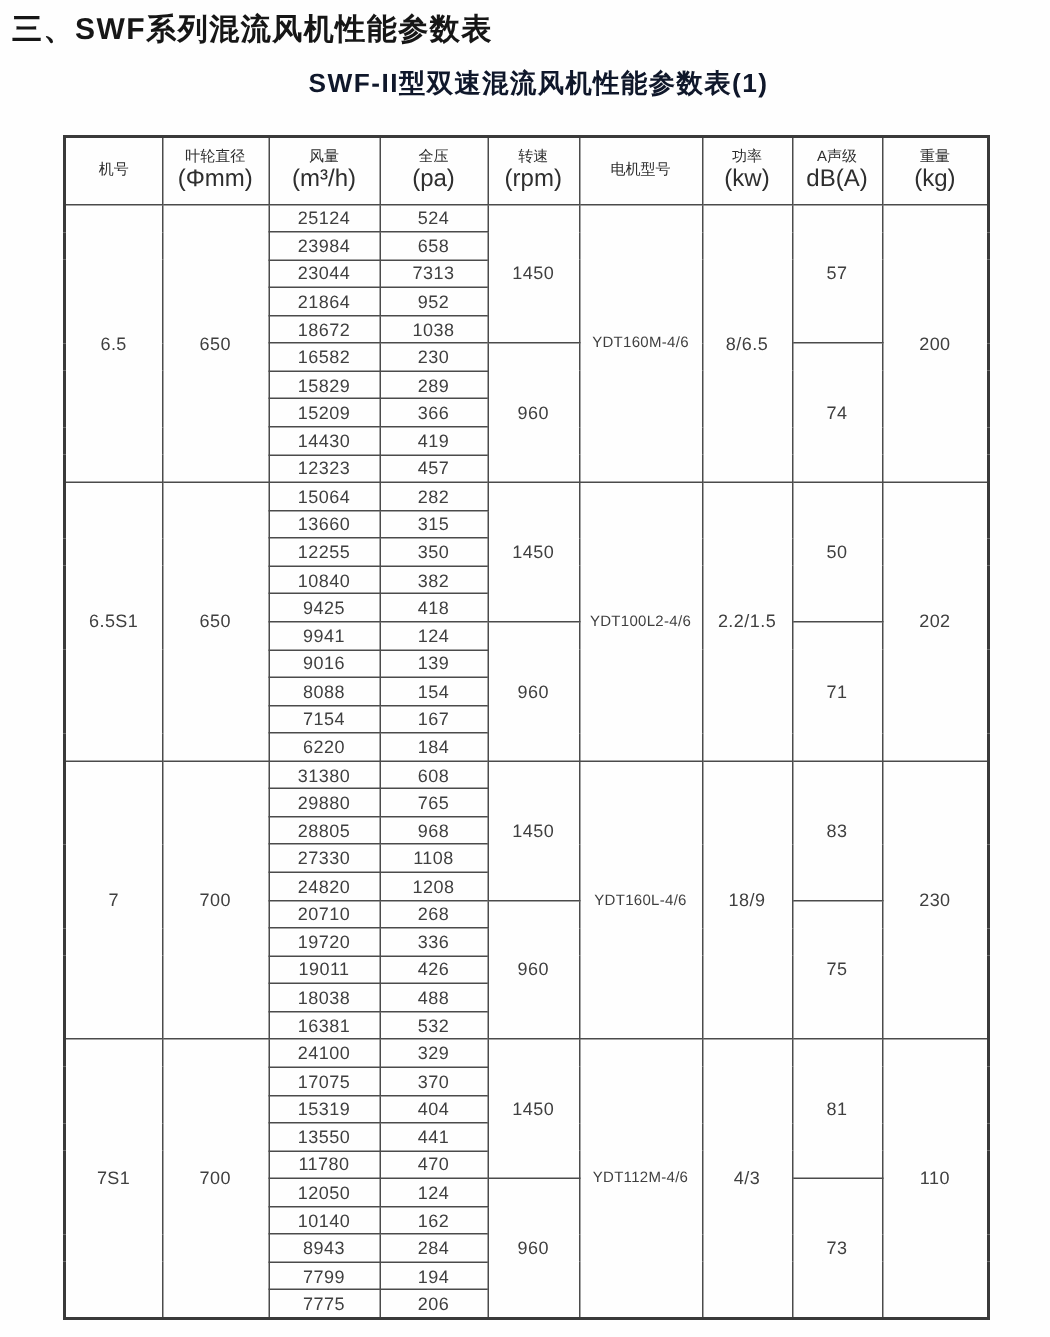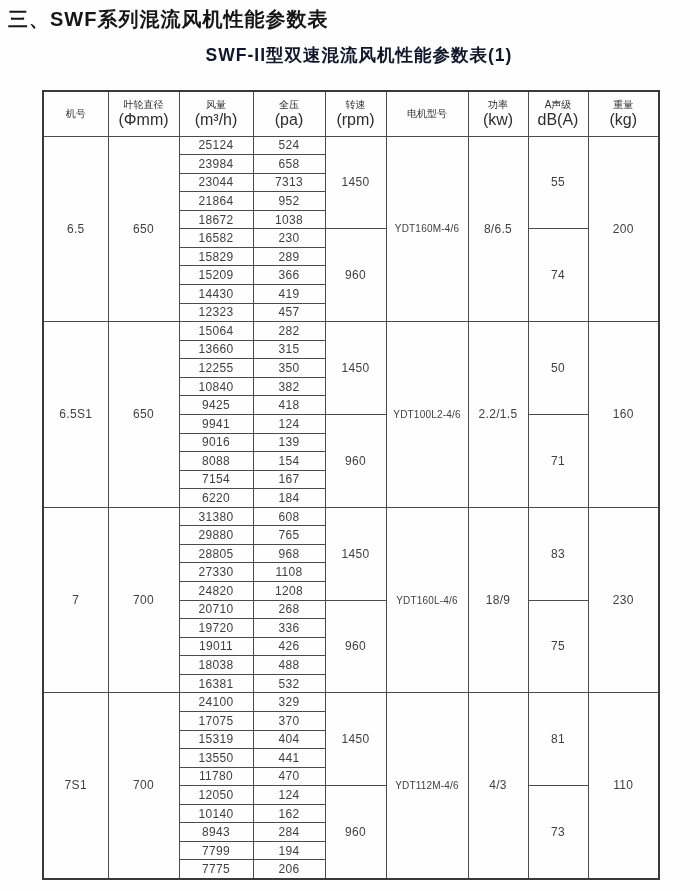--- a/index.html
+++ b/index.html
@@ -108,21 +108,21 @@
       </thead>
   <tbody>
         <tr>
           <td rowspan="10" class="cell-model">6.5</td>
           <td rowspan="10" class="cell-diameter">650</td>
           <td class="cell-airflow num">25124</td>
           <td class="cell-pressure num">524</td>
           <td rowspan="5" class="cell-speed">1450</td>
           <td rowspan="10" class="cell-motor">YDT160M-4/6</td>
           <td rowspan="10" class="cell-power">8/6.5</td>
-          <td rowspan="5" class="cell-noise">55</td>
+          <td rowspan="5" class="cell-noise">57</td>
           <td rowspan="10" class="cell-weight">200</td>
         </tr>
         <tr>
           <td class="cell-airflow num">23984</td>
           <td class="cell-pressure num">658</td>
         </tr>
         <tr>
           <td class="cell-airflow num">23044</td>
           <td class="cell-pressure num">7313</td>
         </tr>
@@ -160,21 +160,21 @@
       <tbody>
         <tr>
           <td rowspan="10" class="cell-model">6.5S1</td>
           <td rowspan="10" class="cell-diameter">650</td>
           <td class="cell-airflow num">15064</td>
           <td class="cell-pressure num">282</td>
           <td rowspan="5" class="cell-speed">1450</td>
           <td rowspan="10" class="cell-motor">YDT100L2-4/6</td>
           <td rowspan="10" class="cell-power">2.2/1.5</td>
           <td rowspan="5" class="cell-noise">50</td>
-          <td rowspan="10" class="cell-weight">160</td>
+          <td rowspan="10" class="cell-weight">202</td>
         </tr>
         <tr>
           <td class="cell-airflow num">13660</td>
           <td class="cell-pressure num">315</td>
         </tr>
         <tr>
           <td class="cell-airflow num">12255</td>
           <td class="cell-pressure num">350</td>
         </tr>
         <tr>

